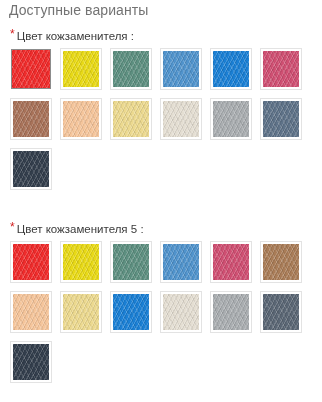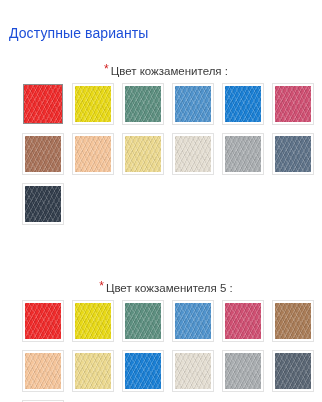--- a/index.html
+++ b/index.html
@@ -16,31 +16,30 @@
   }
   .page {
     width: 322px;
     height: 402px;
     box-sizing: border-box;
     padding: 0;
     background: #fff;
   }
   .page-title {
     font-size: 14px;
-    color: #1d4ed8;
+    color: #737373;
     font-weight: 400;
     margin: 0;
-    padding: 24px 0 0 9px;
+    padding: 1px 0 0 9px;
     letter-spacing: 0.1px;
     line-height: 18px;
   }
   .option-group {
-    margin: 12px;
+    margin: 0;
     padding: 0;
-    text-align: center;
   }
   .group-label {
     font-size: 11.5px;
     color: #3a3a3a;
     padding: 10px 0 0 10px;
     line-height: 14px;
     white-space: nowrap;
   }
   .required-star {
     color: #d22020;

